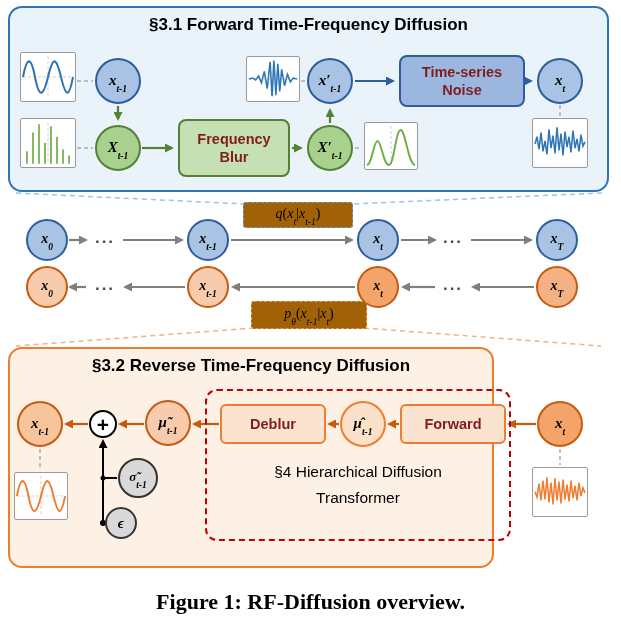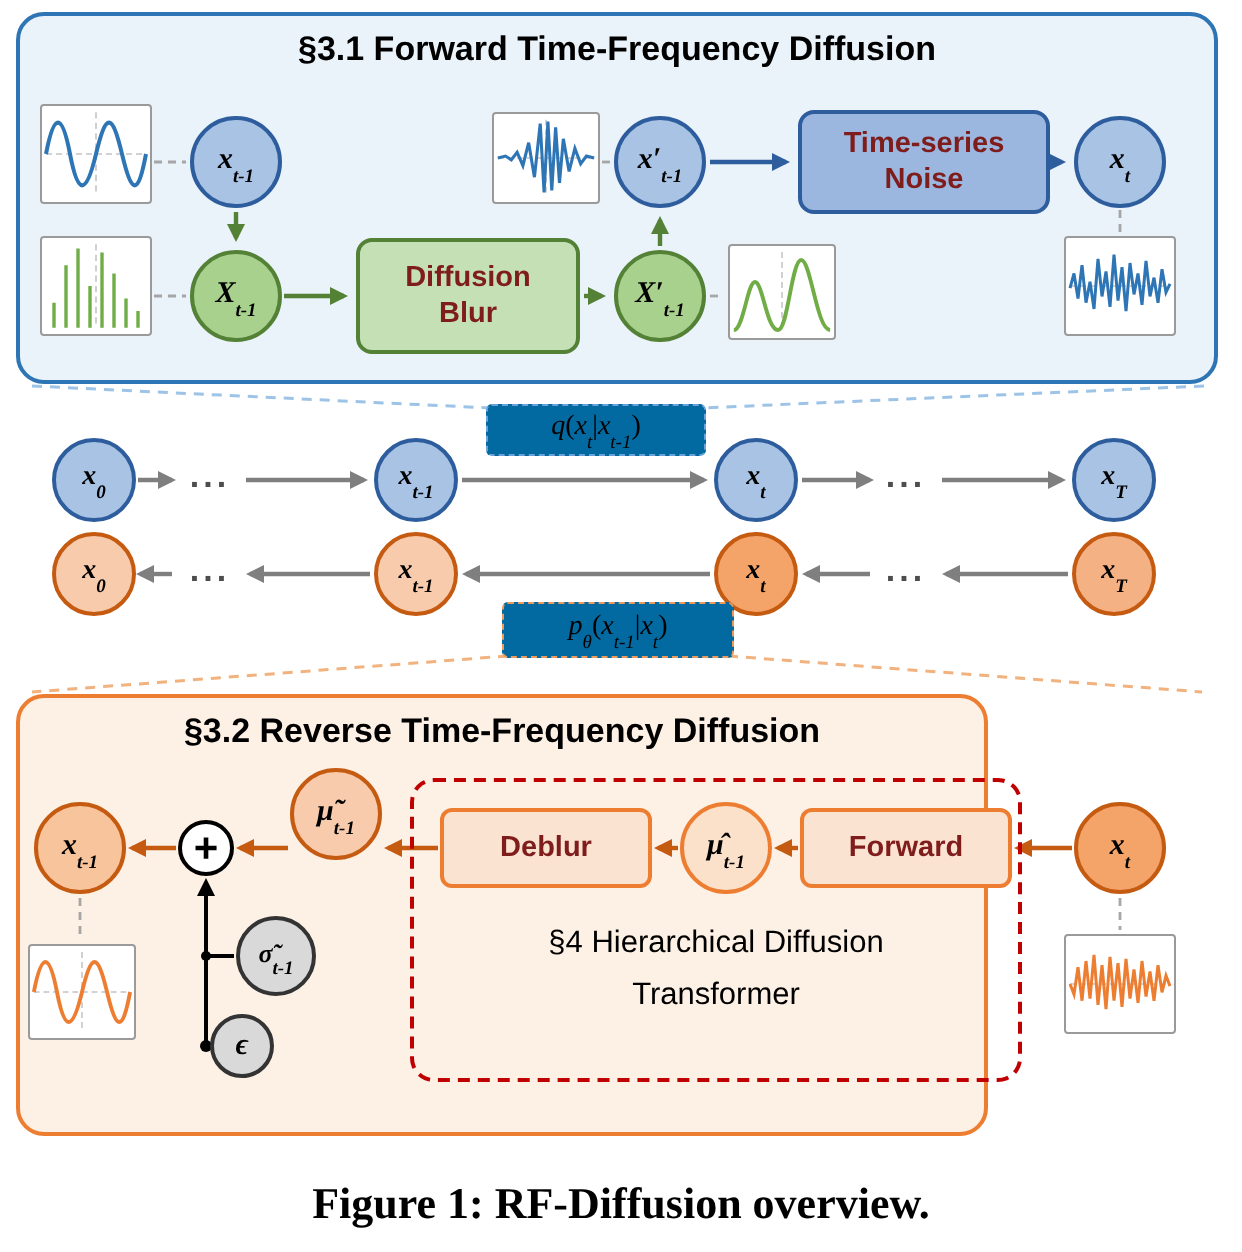--- a/index.html
+++ b/index.html
@@ -12,21 +12,21 @@
   .overlay { position:absolute; left:0; top:0; z-index:5; pointer-events:none; }
   .circle { position:absolute; border-radius:50%; display:flex; align-items:center; justify-content:center; z-index:10; }
   .node-box { position:absolute; display:flex; align-items:center; justify-content:center; text-align:center;
               font-weight:bold; font-size:14.5px; color:#7f1d1d; z-index:9; line-height:1.25; }
   .thumb { position:absolute; background:#fff; border:1.3px solid #9a9a9a; border-radius:2px; z-index:8; }
   .thumb svg { display:block; width:100%; height:100%; }
   .math { font-family:"Liberation Serif","DejaVu Serif",serif; font-size:15px; color:#000; white-space:nowrap; }
   .math i { font-style:italic; }
   .math sub { font-size:9.5px; font-style:italic; position:relative; top:3px; }
   .bold-math i, .bold-math sub { font-weight:bold; }
-  .qp-box { position:absolute; background:#0369a1; display:flex; align-items:center; justify-content:center; z-index:12; border-radius:3px; }
+  .qp-box { position:absolute; background:#a16207; display:flex; align-items:center; justify-content:center; z-index:12; border-radius:3px; }
   .q-box { left:243px; top:202px; width:110px; height:26px; border:1.6px dashed #6aa1d8; }
   .p-box { left:251px; top:301px; width:116px; height:28px; border:1.6px dashed #ed9a5b; }
   .qp-box .math { font-size:14px; }
   .dots { position:absolute; transform:translate(-50%,-58%); font-weight:bold; font-size:17px; color:#4d4d4d; letter-spacing:2px; z-index:10; }
   .dashed-red-box { position:absolute; left:205px; top:389px; width:306px; height:152px; border:2.5px dashed #c00000; border-radius:12px; z-index:7; }
   .trans-label { position:absolute; left:233px; top:459px; width:250px; text-align:center; font-weight:normal;
                  font-size:15.5px; line-height:1.7; color:#000; z-index:9; }
   .plus-node { position:absolute; left:89px; top:410px; width:28px; height:28px; border-radius:50%; background:#fff;
                border:2.2px solid #000; display:flex; align-items:center; justify-content:center;
                font-size:21px; font-weight:bold; line-height:1; z-index:10; }
@@ -140,21 +140,21 @@
       <line x1="27" y1="3" x2="27" y2="43" stroke="#c4c4c4" stroke-width="0.8" stroke-dasharray="3,2"></line>
       <path d="M6,43L6,31 M12,43L12,13 M18,43L18,5 M24,43L24,23 M30,43L30,7 M36,43L36,17 M42,43L42,29 M48,43L48,35" fill="none" stroke="#70ad47" stroke-width="1.7"></path>
     </svg>
   </div>
 
   <div class="circle" style="left:95px;top:125px;width:46px;height:46px;background:#a9d18e;border:2px solid #538135;">
     <span class="math bold-math"><i>X</i><sub>t-1</sub></span>
   </div>
 
   <div class="node-box" style="left:178px;top:119px;width:112px;height:58px;background:#c5e0b4;border:2px solid #538135;border-radius:8px;">
-    <span style="width:80px;">Diffusion Blur</span>
+    <span style="width:80px;">Frequency Blur</span>
   </div>
 
   <div class="circle" style="left:307px;top:125px;width:46px;height:46px;background:#a9d18e;border:2px solid #538135;">
     <span class="math bold-math"><i>X′</i><sub>t-1</sub></span>
   </div>
 
   <div class="thumb" style="left:364px;top:122px;width:54px;height:48px;">
     <svg viewBox="0 0 54 46" preserveAspectRatio="none">
       <line x1="27" y1="3" x2="27" y2="43" stroke="#c4c4c4" stroke-width="0.8" stroke-dasharray="3,2"></line>
       <path d="M2,42 C7,42 9,18 13,18 C17,18 19,42 25,42 C30,42 32,7 37,7 C42,7 45,42 52,42" fill="none" stroke="#70ad47" stroke-width="2"></path>
@@ -227,21 +227,21 @@
   </div>
 
   <div class="circle" style="left:17px;top:401px;width:46px;height:46px;background:#f8c49c;border:2px solid #c55a11;">
     <span class="math bold-math"><i>x</i><sub>t-1</sub></span>
   </div>
 
   <div class="plus-node">
     <span>+</span>
   </div>
 
-  <div class="circle" style="left:145px;top:384px;width:46px;height:46px;background:#f8cbad;border:2px solid #c55a11;">
+  <div class="circle" style="left:145px;top:400px;width:46px;height:46px;background:#f8cbad;border:2px solid #c55a11;">
     <span class="math bold-math"><i>μ̃</i><sub>t-1</sub></span>
   </div>
 
   <div class="dashed-red-box"></div>
 
   <div class="node-box" style="left:220px;top:404px;width:106px;height:40px;background:#fbe3d1;border:2px solid #ed7d31;border-radius:6px;">
     <span>Deblur</span>
   </div>
 
   <div class="circle" style="left:340px;top:401px;width:46px;height:46px;background:#fbe0ca;border:2px solid #ed7d31;">

